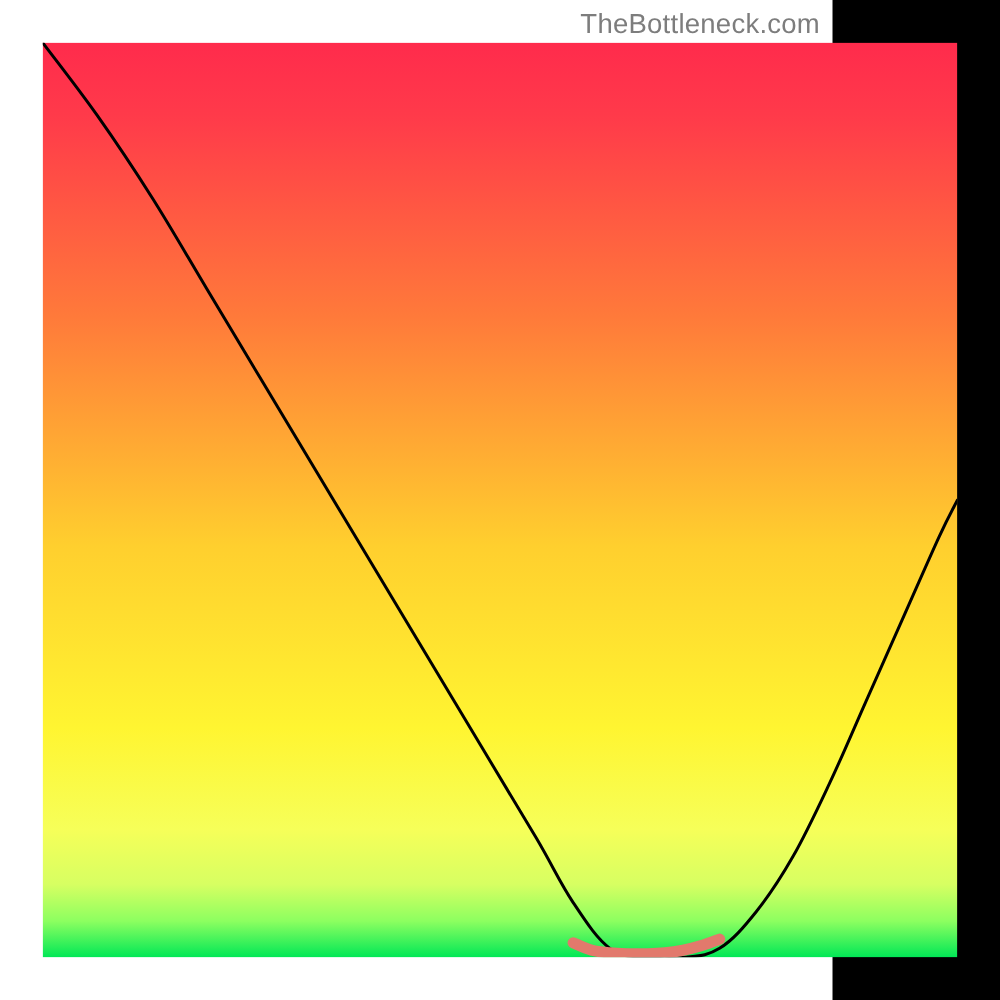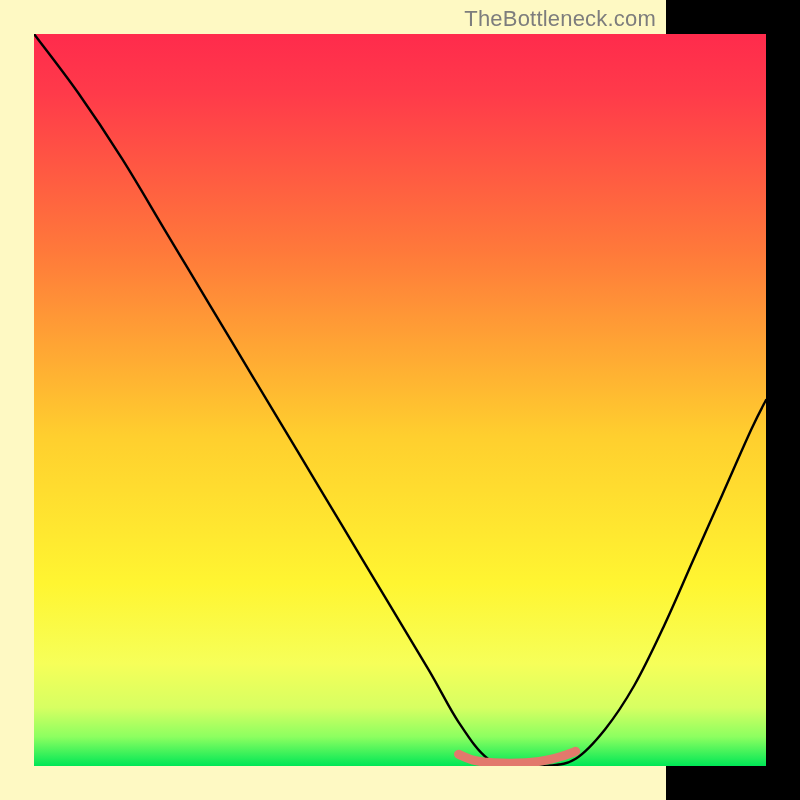--- a/index.html
+++ b/index.html
@@ -10,21 +10,21 @@
     background: #000;
     overflow: hidden;
     font-family: Arial, Helvetica, sans-serif;
   }
   .frame {
     position: absolute;
     left: 0;
     top: 0;
     width: 666px;
     height: 800px;
-    background: #fef9c3;
+    background: #ffffff;
   }
   .plot {
     position: absolute;
     left: 34px;
     top: 34px;
     width: 732px;
     height: 732px;
     overflow: hidden;
   }
   .watermark {

